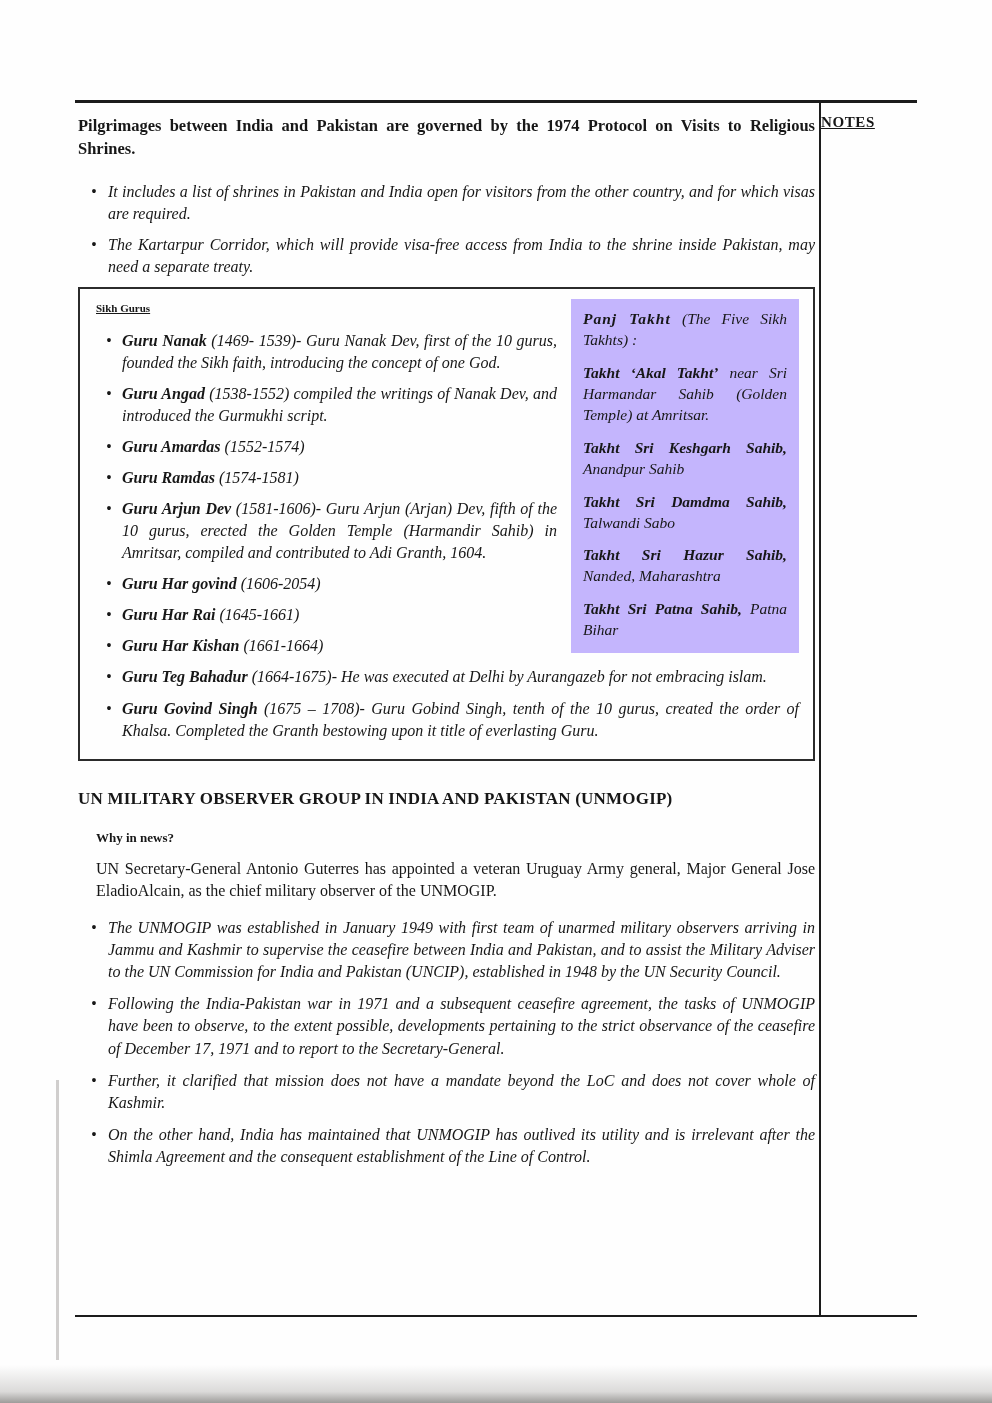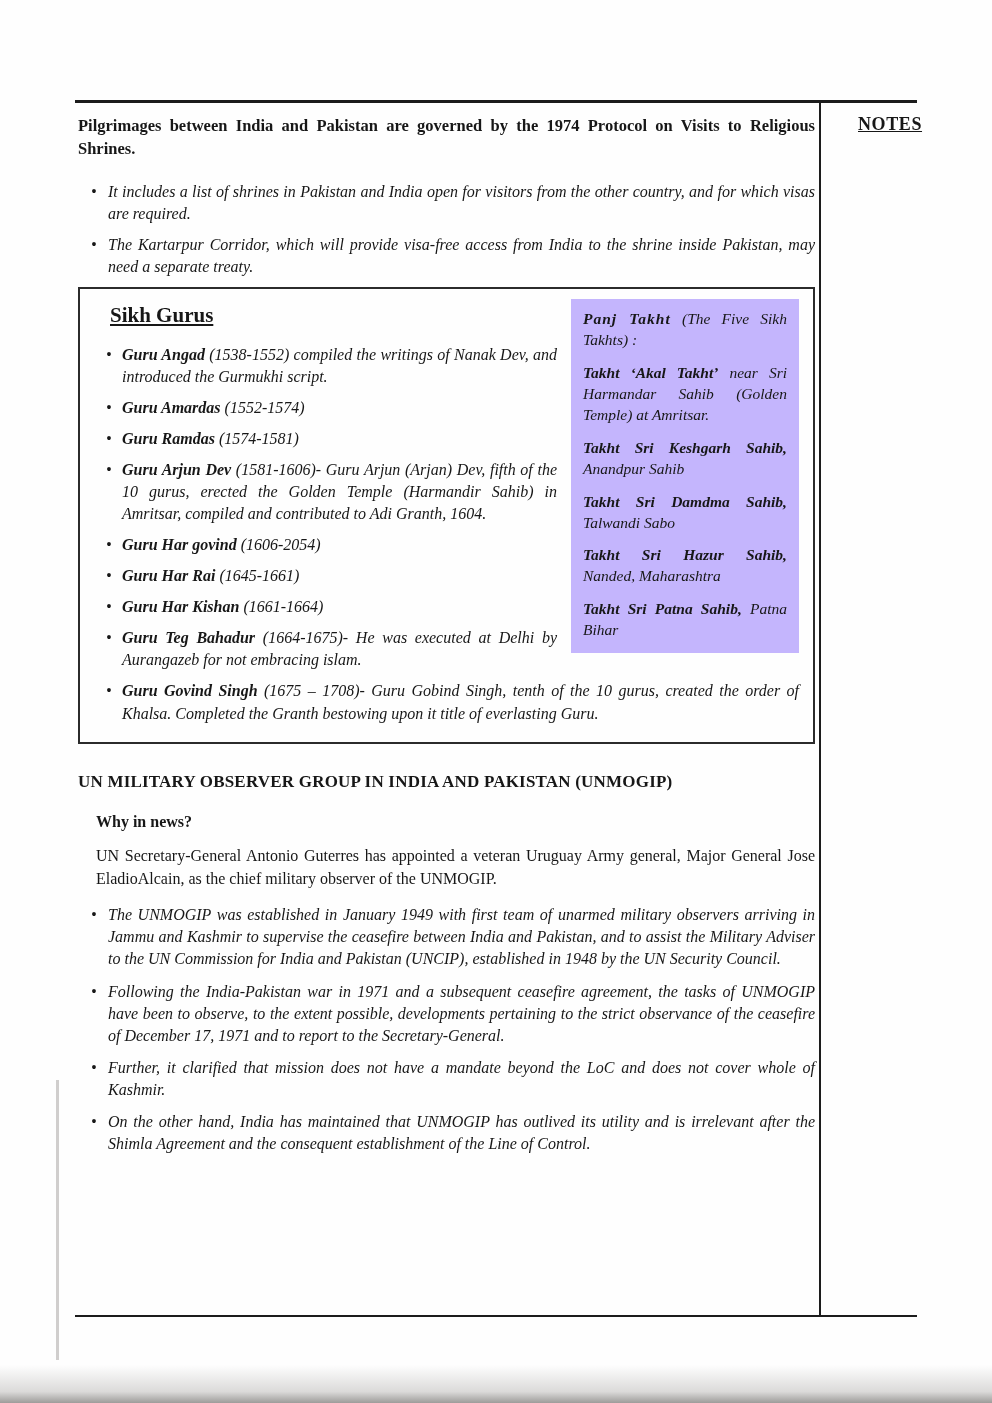--- a/index.html
+++ b/index.html
@@ -24,23 +24,23 @@
     position: absolute; left: 56px; top: 1080px; width: 3px; height: 280px;
     background: rgba(70,65,60,0.25);
   }
 
   
   .rule-top    { position: absolute; left: 75px;  top: 100px;  width: 842px; height: 3px; background: #1c1c1c; }
   .rule-vert   { position: absolute; left: 819px; top: 100px;  width: 2px;   height: 1217px; background: #1c1c1c; }
   .rule-bottom { position: absolute; left: 75px;  top: 1315px; width: 842px; height: 2px; background: #1c1c1c; }
 
   .notes {
-    position: absolute; left: 858px; top: 114px; width: 130px;
+    position: absolute; left: 821px; top: 114px; width: 130px;
     font-weight: bold; text-decoration: underline;
-    font-size: 18px; letter-spacing: 0.6px; font-family: Liberation Serif, serif;
+    font-size: 15px; letter-spacing: 0.6px; font-family: Liberation Serif, serif;
   }
 
   .content {
     position: absolute; left: 78px; top: 114px; width: 737px;
     font-size: 16px; line-height: 1.4;
   }
 
   .b { font-weight: bold; }
 
   .intro-heading {
@@ -70,33 +70,33 @@
     padding: 10px 12px 12px 12px;
     margin: 0 0 10px 14px;
     font-size: 15.5px;
     font-style: italic;
   }
   .panj p { margin: 0 0 12px 0; text-align: justify; line-height: 1.35; }
   .panj p:last-child { margin-bottom: 0; }
   .panj .lead1 { letter-spacing: 1px; }
 
   .sikh-title {
-    font-size: 21px; font-weight: bold; text-decoration: underline;
-    margin: 2px 0 13px 16px;
+    font-size: 11px; font-weight: bold; text-decoration: underline;
+    margin: 2px 0 13px 2px;
   }
   ul.bullets.gurus > li { padding-left: 28px; margin-bottom: 9px; }
   ul.bullets.gurus > li::before { left: 12px; }
 
   .section-heading {
     font-size: 17px; font-weight: bold; 
     letter-spacing: 0.2px;
     margin: 26px 0 18px 0;
   }
 
-  .sublabel { font-weight: bold; margin: 0 0 11px 18px; font-size: 16px; }
+  .sublabel { font-weight: bold; margin: 0 0 11px 18px; font-size: 13px; }
   .para { margin: 0 0 14px 18px; text-align: justify; line-height: 1.42; }
 
   ul.bullets.details > li { margin-bottom: 10px; }
 </style>
 </head>
 <body>
 
 <div class="page">
 
   <div class="rule-top"></div>
@@ -121,20 +121,21 @@
         <p><span class="b">Takht ‘Akal Takht’</span><span> near Sri Harmandar Sahib (Golden Temple) at Amritsar.</span></p>
         <p><span class="b">Takht Sri Keshgarh Sahib,</span><span> Anandpur Sahib</span></p>
         <p><span class="b">Takht Sri Damdma Sahib,</span><span> Talwandi Sabo</span></p>
         <p><span class="b">Takht Sri Hazur Sahib,</span><span> Nanded, Maharashtra</span></p>
         <p><span class="b">Takht Sri Patna Sahib,</span><span> Patna Bihar</span></p>
       </aside>
 
       <h3 class="sikh-title">Sikh Gurus</h3>
 
       <ul class="bullets gurus">
+        <li><span class="b">Guru Nanak</span><span> (1469- 1539)- Guru Nanak Dev, first of the 10 gurus, founded the Sikh faith, introducing the concept of one God.</span></li>
         <li><span class="b">Guru Angad</span><span> (1538-1552) compiled the writings of Nanak Dev, and introduced the Gurmukhi script.</span></li>
         <li><span class="b">Guru Amardas</span><span> (1552-1574)</span></li>
         <li><span class="b">Guru Ramdas</span><span> (1574-1581)</span></li>
         <li><span class="b">Guru Arjun Dev</span><span> (1581-1606)- Guru Arjun (Arjan) Dev, fifth of the 10 gurus, erected the Golden Temple (Harmandir Sahib) in Amritsar, compiled and contributed to Adi Granth, 1604.</span></li>
         <li><span class="b">Guru Har govind</span><span> (1606-2054)</span></li>
         <li><span class="b">Guru Har Rai</span><span> (1645-1661)</span></li>
         <li><span class="b">Guru Har Kishan</span><span> (1661-1664)</span></li>
         <li><span class="b">Guru Teg Bahadur</span><span> (1664-1675)- He was executed at Delhi by Aurangazeb for not embracing islam.</span></li>
         <li><span class="b">Guru Govind Singh</span><span> (1675 – 1708)- Guru Gobind Singh, tenth of the 10 gurus, created the order of Khalsa. Completed the Granth bestowing upon it title of everlasting Guru.</span></li>
       </ul>

